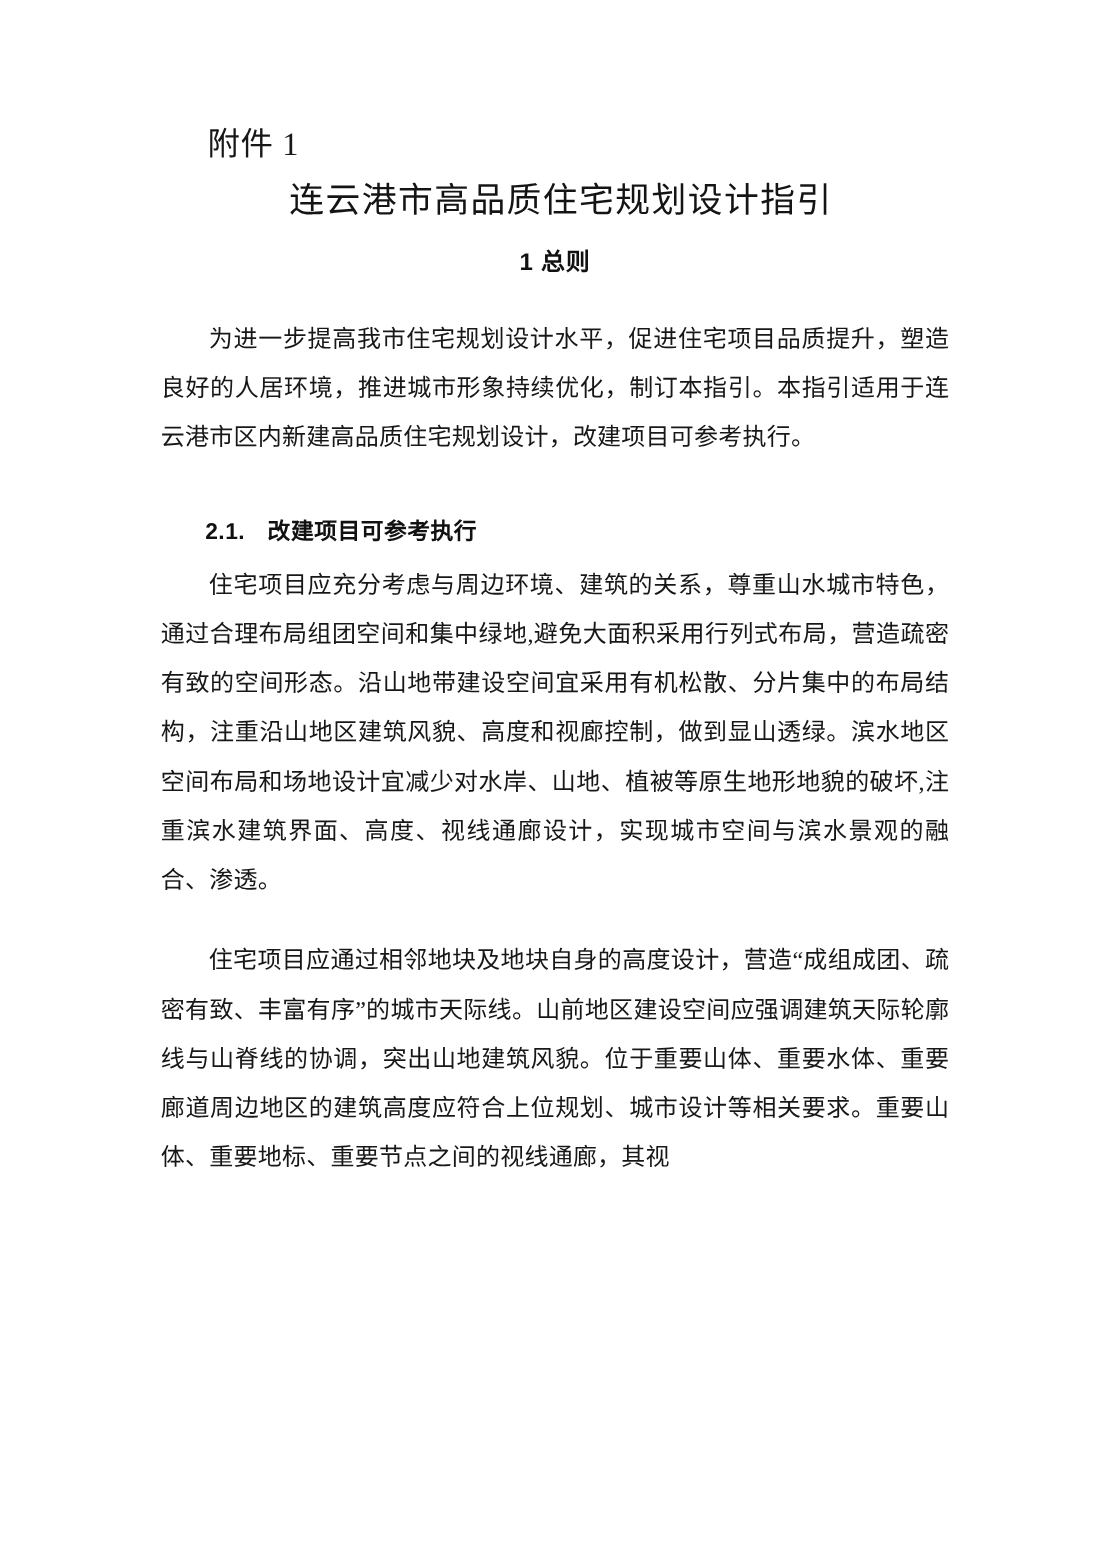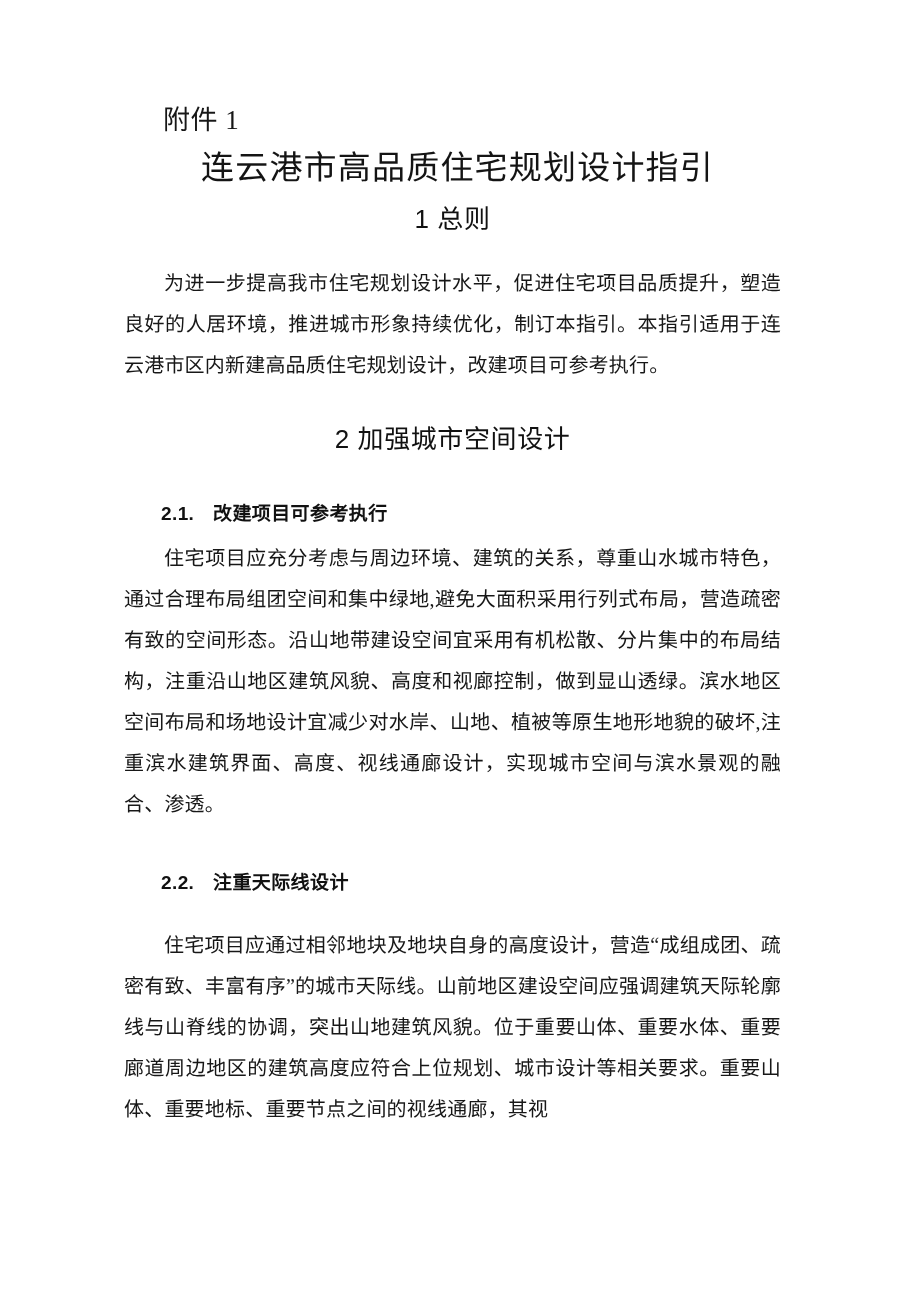--- a/index.html
+++ b/index.html
@@ -21,47 +21,47 @@
     left: 0;
     top: 0;
     width: 920px;
     height: 1301px;
     background: #ffffff;
   }
 
   
   .doc-body {
     position: absolute;
-    left: 124px;
+    left: 134px;
     top: 100px;
     width: 657px;
   }
 
   .attachment-label {
     font-size: 27px;
     line-height: 40px;
     letter-spacing: 0.5px;
     margin-left: 39px;
     color: #171717;
   }
 
   .doc-title {
-    font-size: 33px;
+    font-size: 29px;
     line-height: 44px;
     letter-spacing: 1.2px;
     text-align: center;
     margin-top: 6px;
     margin-left: 10px;
     color: #141414;
   }
 
   .section-heading {
     font-family: "Liberation Sans", "DejaVu Sans", sans-serif;
-    font-weight: normal;
-    font-size: 26px;
+    font-weight: bold;
+    font-size: 20px;
     line-height: 34px;
     text-align: center;
     letter-spacing: 0.6px;
     color: #111111;
   }
   .section-heading.h-total {
     margin-top: 12px;
   }
   .section-heading.h-space {
     margin-top: 36px;
@@ -112,30 +112,25 @@
   <div class="doc-body">
 
     <div class="attachment-label">附件 1</div>
 
     <div class="doc-title">连云港市高品质住宅规划设计指引</div>
 
     <div class="section-heading h-total">1 总则</div>
 
     <p class="body-paragraph p-intro">为进一步提高我市住宅规划设计水平，促进住宅项目品质提升，塑造良好的人居环境，推进城市形象持续优化，制订本指引。本指引适用于连云港市区内新建高品质住宅规划设计，改建项目可参考执行。</p>
 
-    <div class="section-heading h-space">2 加强城市空间设计</div>
 
     <div class="subsection-heading">
       <span class="num">2.1.</span>
       <span class="txt">改建项目可参考执行</span>
     </div>
 
     <p class="body-paragraph p-layout">住宅项目应充分考虑与周边环境、建筑的关系，尊重山水城市特色，通过合理布局组团空间和集中绿地,避免大面积采用行列式布局，营造疏密有致的空间形态。沿山地带建设空间宜采用有机松散、分片集中的布局结构，注重沿山地区建筑风貌、高度和视廊控制，做到显山透绿。滨水地区空间布局和场地设计宜减少对水岸、山地、植被等原生地形地貌的破坏,注重滨水建筑界面、高度、视线通廊设计，实现城市空间与滨水景观的融合、渗透。</p>
 
-    <div class="subsection-heading">
-      <span class="num">2.2.</span>
-      <span class="txt">注重天际线设计</span>
-    </div>
 
     <p class="body-paragraph p-skyline truncated">住宅项目应通过相邻地块及地块自身的高度设计，营造“成组成团、疏密有致、丰富有序”的城市天际线。山前地区建设空间应强调建筑天际轮廓线与山脊线的协调，突出山地建筑风貌。位于重要山体、重要水体、重要廊道周边地区的建筑高度应符合上位规划、城市设计等相关要求。重要山体、重要地标、重要节点之间的视线通廊，其视</p>
 
   </div>
 </div>
 
 </body></html>

